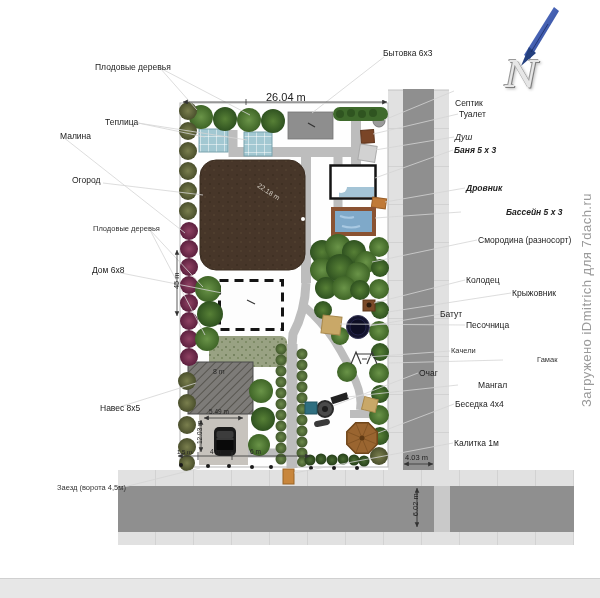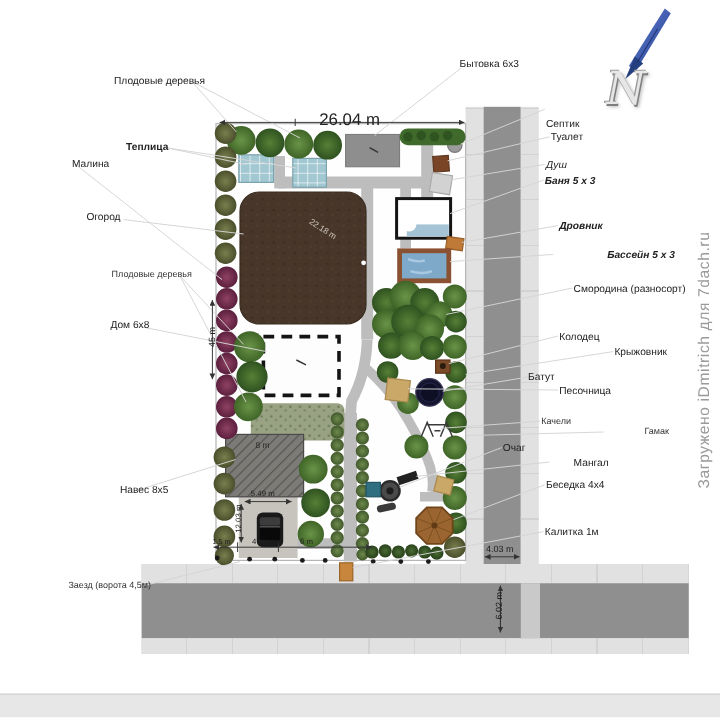--- a/index.html
+++ b/index.html
@@ -8,21 +8,21 @@
   .road{position:absolute;}
   .rlh{background:#e1e1e1;background-image:repeating-linear-gradient(90deg,transparent 0 37px,#d2d2d2 37px 38px);}
   .rlv{background:#e1e1e1;background-image:repeating-linear-gradient(0deg,transparent 0 37px,#d2d2d2 37px 38px);}
   .rd{background:#8f8f8f;}
   svg.layer{position:absolute;left:0;top:0;z-index:10;}
   svg#annot{z-index:20;}
   .lbl{position:absolute;font-size:8.5px;line-height:1.1;color:#222;white-space:nowrap;z-index:30;}
   .lbl.sm{font-size:7.5px;color:#333;}
   .lbl.bi{font-weight:bold;font-style:italic;}
   .dim{position:absolute;font-size:7px;line-height:1;color:#222;white-space:nowrap;z-index:30;}
-  .dim.big{font-size:14px;}
+  .dim.big{font-size:11px;}
   .dim.rot{width:40px;text-align:center;transform:rotate(-90deg);}
   .dim.diag{transform:rotate(33deg);color:#cfc9bf;}
   .dim.tiny{font-size:6px;}
   .compassN{position:absolute;left:505px;top:52px;z-index:30;
             font-family:"DejaVu Serif",serif;font-style:italic;font-size:38px;
             color:#e6e6e6;text-shadow:-1px -1px 0 #9a9a9a,1px 1px 0 #7e7e7e,2px 2px 3px #b5b5b5;}
   .wm{position:absolute;left:339px;top:290px;width:500px;height:20px;z-index:30;
       text-align:center;font-size:13px;color:#9a9a9a;letter-spacing:.5px;transform:rotate(-90deg);}
   .strip{position:absolute;left:0;top:578px;width:600px;height:20px;background:#e7e7e7;border-top:1px solid #d0d0d0;}
 </style>
@@ -332,21 +332,21 @@
       <line x1="417" y1="488" x2="417" y2="527" stroke="#222" marker-start="url(#arS)" marker-end="url(#arE)"></line>
     </g>
     <g>
       <polygon points="554,7 559,11 530,59 524,55" fill="url(#ng)"></polygon>
       <polygon points="521,66 536,53 529,47" fill="#24407f"></polygon>
       <line x1="548" y1="24" x2="531" y2="52" stroke="#16265e" stroke-width="0.7"></line>
     </g>
   </svg>
 
   <div class="lbl" style="left:95px;top:63px;">Плодовые деревья</div>
-  <div class="lbl" style="left:105px;top:118px;font-weight:bold;">Теплица</div>
+  <div class="lbl" style="left:105px;top:118px;">Теплица</div>
   <div class="lbl" style="left:28px;top:132px;padding-left:32px;">Малина</div>
   <div class="lbl" style="left:72px;top:176px;">Огород</div>
   <div class="lbl sm" style="left:93px;top:225px;">Плодовые деревья</div>
   <div class="lbl" style="left:92px;top:266px;">Дом 6х8</div>
   <div class="lbl" style="left:80px;top:404px;padding-left:20px;">Навес 8х5</div>
   <div class="lbl sm" style="left:57px;top:484px;">Заезд (ворота 4,5м)</div>
   <div class="lbl" style="left:383px;top:49px;">Бытовка 6х3</div>
   <div class="lbl" style="left:455px;top:99px;">Септик</div>
   <div class="lbl" style="left:459px;top:110px;">Туалет</div>
   <div class="lbl" style="left:455px;top:133px;font-style:italic;">Душ</div>

